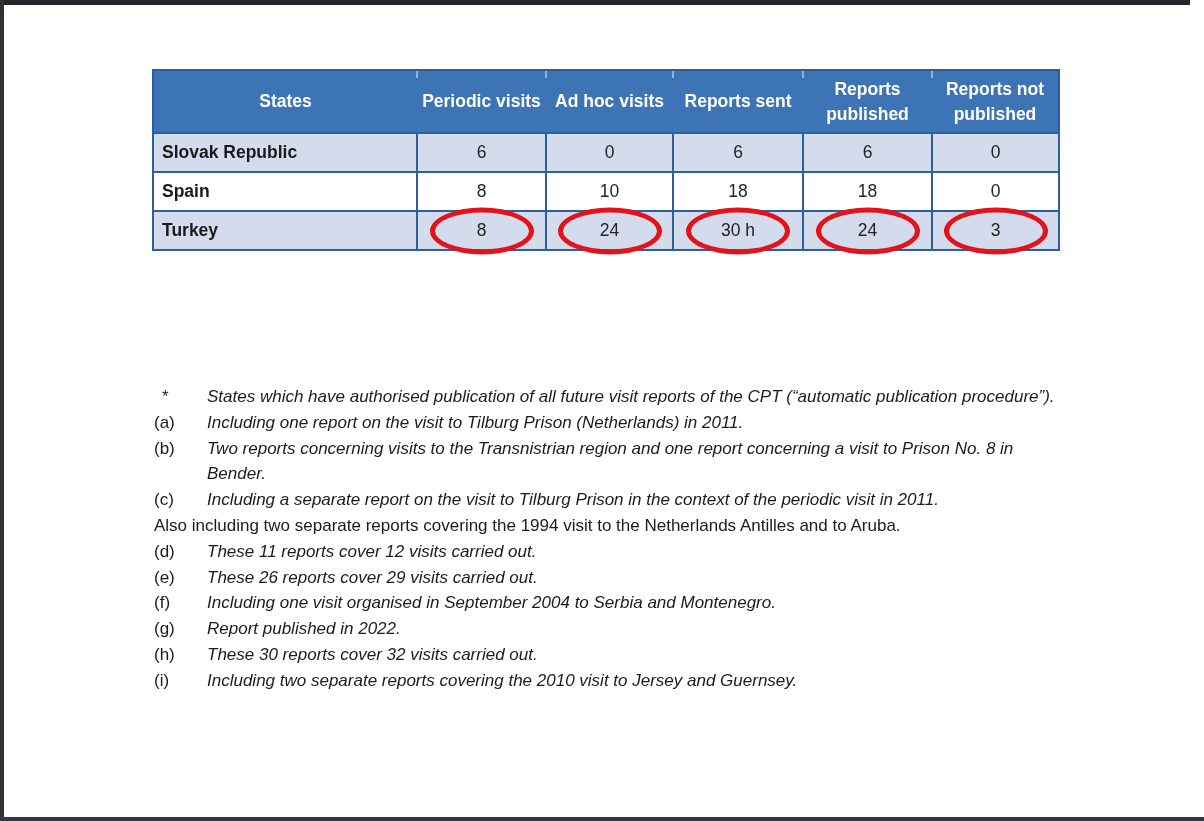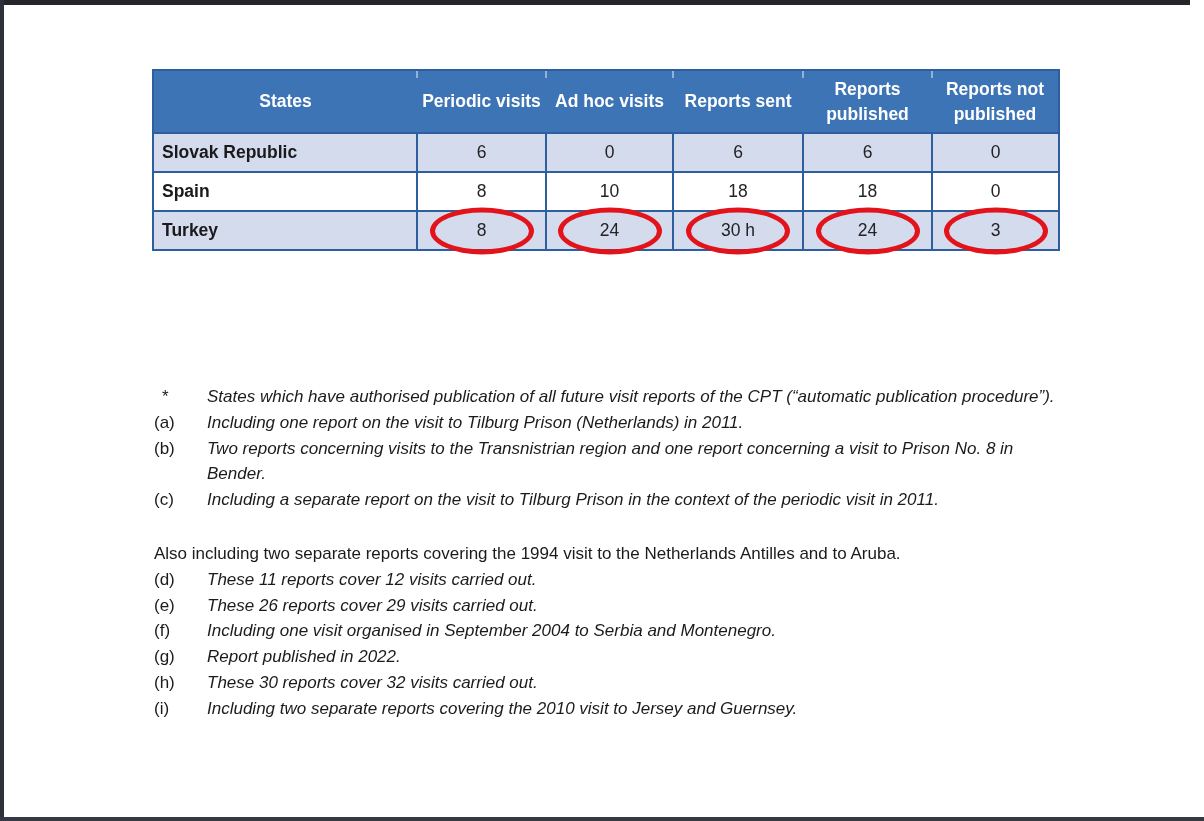--- a/index.html
+++ b/index.html
@@ -88,21 +88,21 @@
     left: 154px; top: 384px;
     width: 908px;
     font-size: 17px;
     line-height: 25.8px;
     color: #1b1b1d;
   }
   .fn { display: flex; }
   .fn-label { flex: 0 0 53px; }
   .fn-label.star { padding-left: 8px; }
   .fn-text { flex: 1; font-style: italic; }
-  .fn-cont { width: 100%; margin-top: 28px; }
+  .fn-cont { width: 100%; }
 </style>
 </head>
 <body>
 
 <div class="edge-top"></div>
 <div class="edge-left"></div>
 <div class="edge-bottom"></div>
 
 <div class="table-wrap">
   <table>

